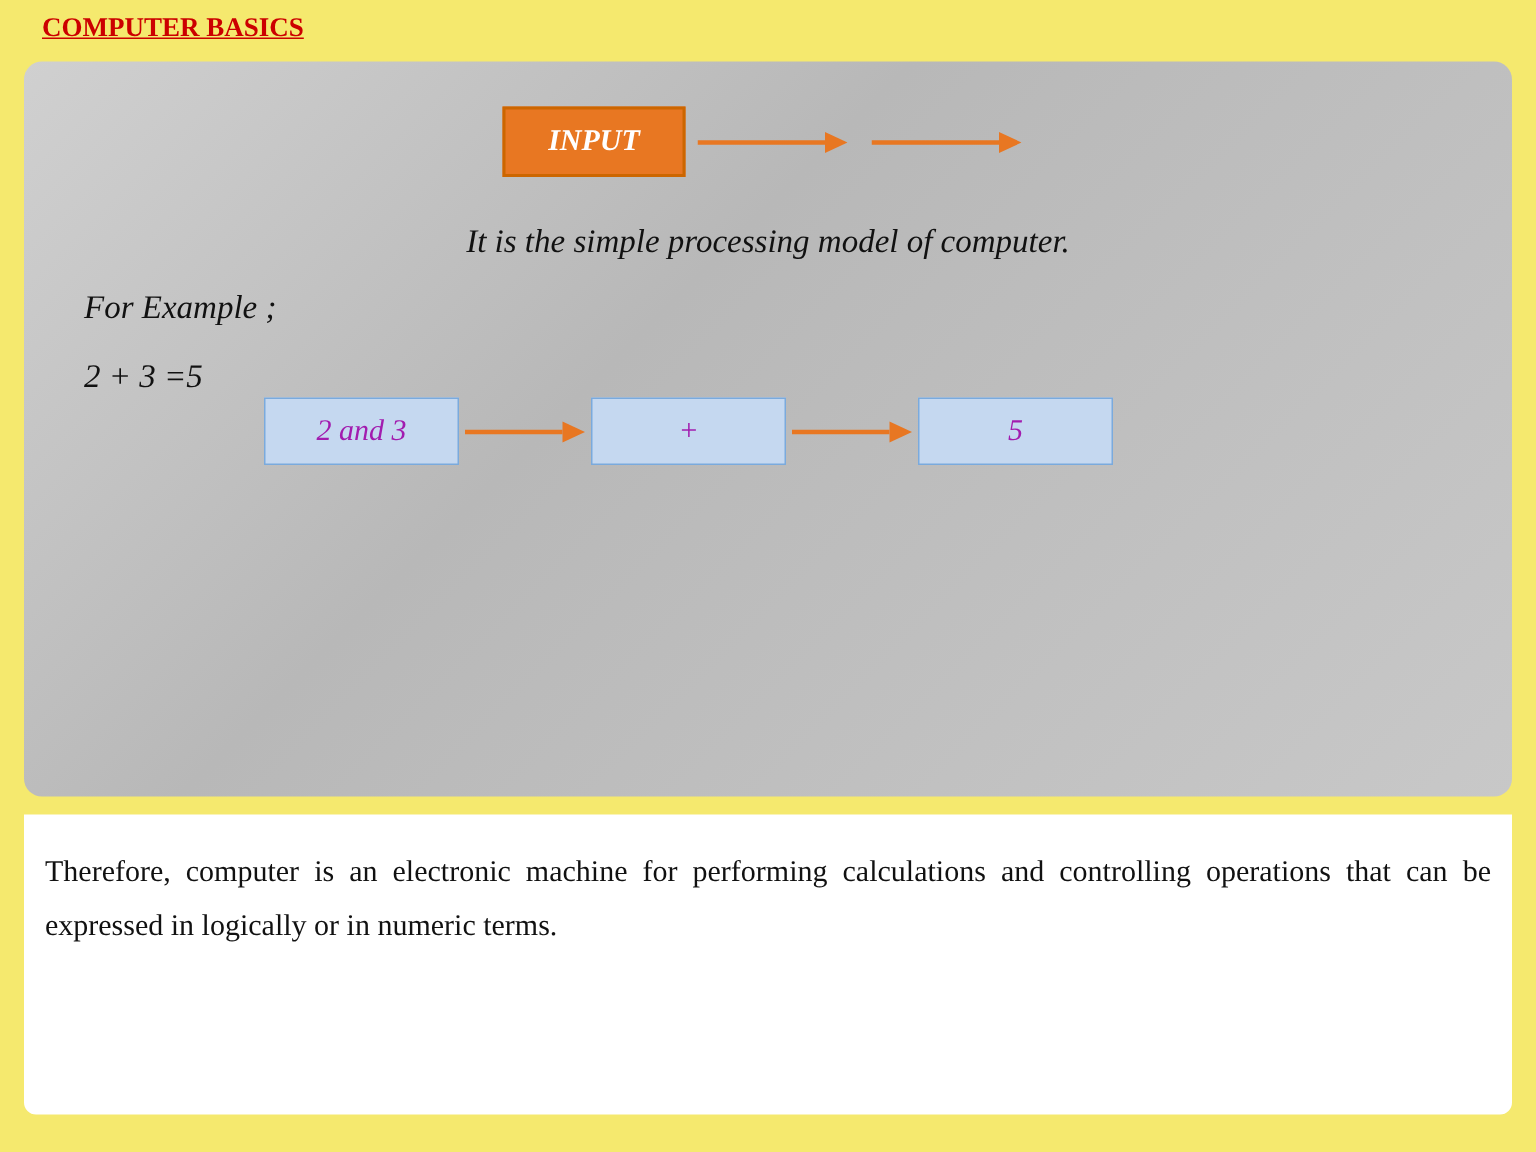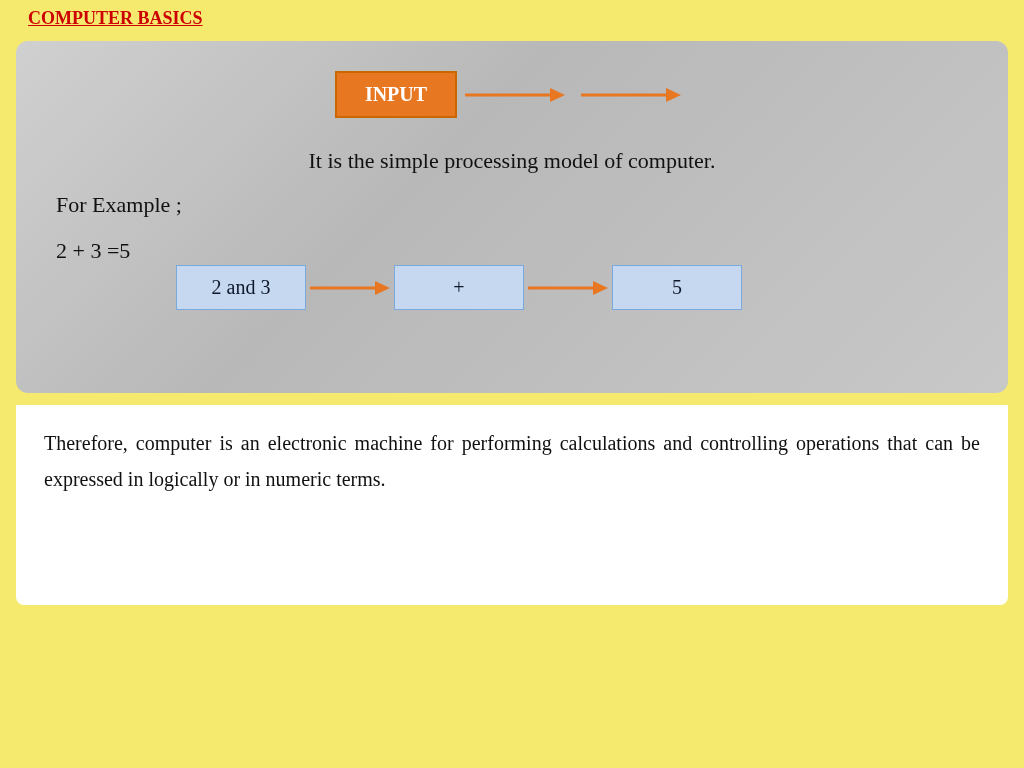--- a/index.html
+++ b/index.html
@@ -22,21 +22,22 @@
       font-size: 18px;
       padding: 8px 28px;
       text-decoration: underline;
     }
 
     .main-card {
       margin: 4px 16px 12px 16px;
       background: linear-gradient(135deg, #d0d0d0 0%, #b8b8b8 40%, #c8c8c8 100%);
       border-radius: 12px;
       padding: 30px 40px 12px 40px;
-      height: 352px;
+      height: 490px;
+      font-style: italic;
     }
 
     .flow-diagram {
       display: flex;
       align-items: center;
       justify-content: center;
       gap: 0px;
       margin-bottom: 30px;
     }
 
@@ -84,21 +85,21 @@
     .flow-diagram-2 {
       display: flex;
       align-items: center;
       justify-content: flex-start;
       gap: 0px;
       margin-left: 120px;
     }
 
     .flow-box-blue {
       background-color: #c5d8f0;
-      color: #0f172a;
+      color: #a21caf;
       font-size: 20px;
       padding: 10px 28px;
       border: 1.5px solid #7aaadd;
       min-width: 130px;
       text-align: center;
     }
 
     .flow-arrow-2 svg {
       width: 80px;
       height: 30px;
@@ -106,21 +107,21 @@
 
     .flow-arrow-2 {
       display: flex;
       align-items: center;
       margin: 0 4px;
     }
 
     .bottom-text-area {
       background-color: white;
       margin: 0 16px;
-      padding: 20px 28px;
+      padding: 20px 14px;
       font-size: 20px;
       color: #111;
       text-align: justify;
       line-height: 1.8;
       border-radius: 0 0 8px 8px;
       height: 200px;
     }
   </style>
 </head>
 <body>

